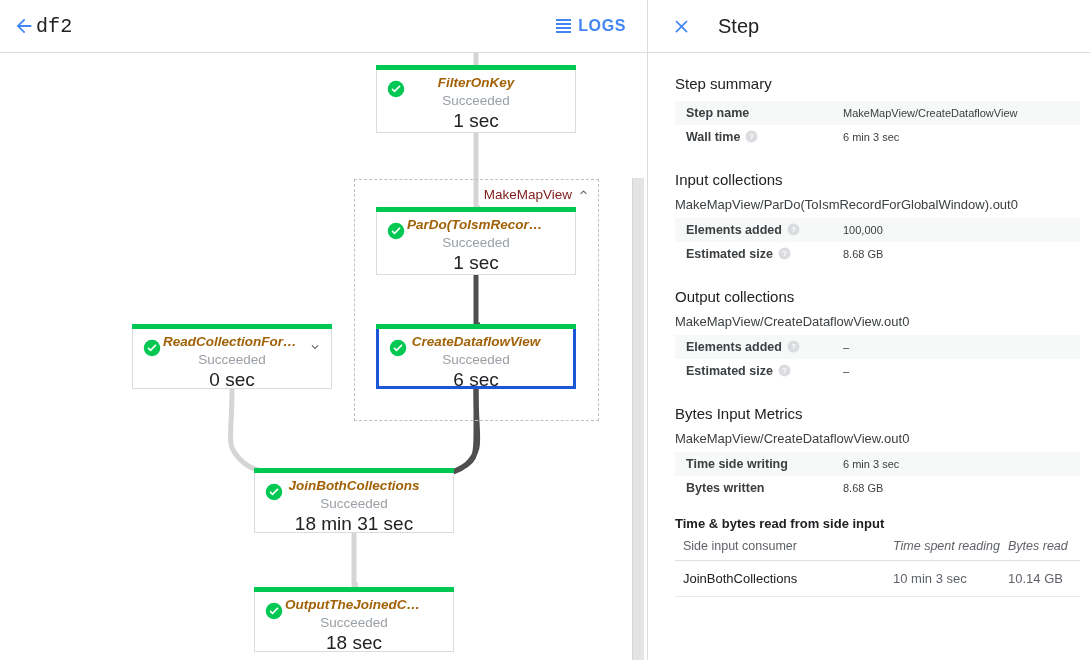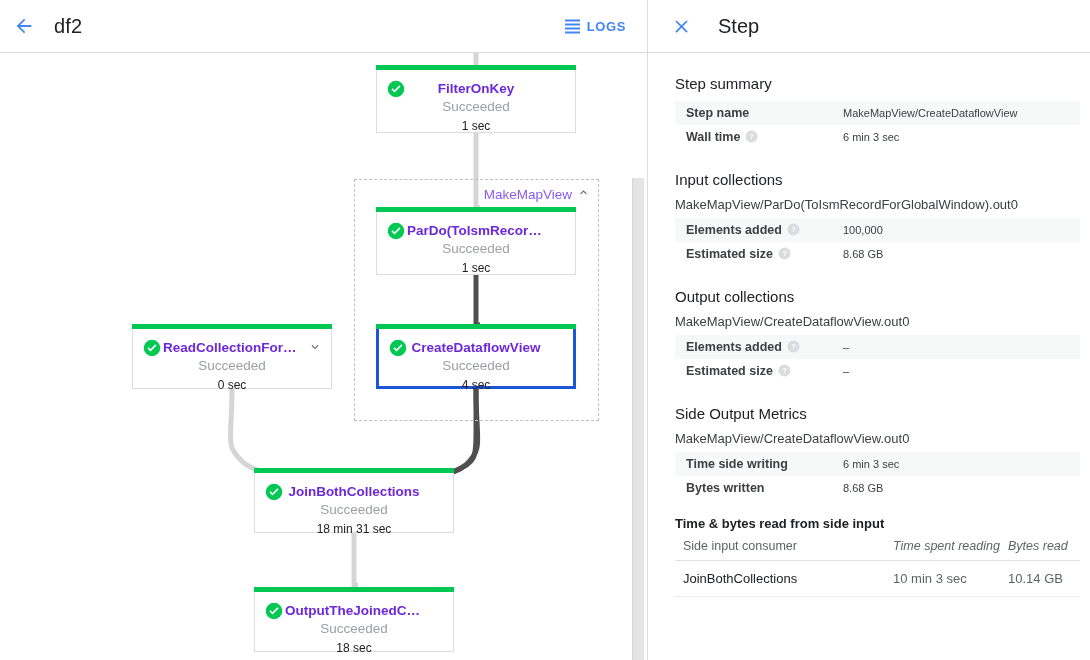--- a/index.html
+++ b/index.html
@@ -24,32 +24,32 @@
     width: 648px; height: 52px;
     background: #fff;
     display: flex; align-items: center;
   }
   #back-btn {
     width: 24px; height: 24px; margin-left: 12px;
     display: flex; align-items: center; justify-content: center;
     cursor: pointer;
   }
   #job-title {
-    margin-left: 18px;
     font-size: 20px; color: #202124;
     letter-spacing: .1px;
+    font-family: Liberation Mono, monospace;
   }
   #logs-btn {
     position: absolute; right: 22px; top: 50%;
     transform: translateY(-50%);
     display: flex; align-items: center; gap: 7px;
     cursor: pointer;
   }
   #logs-label {
-    color: #4285f4; font-size: 13px; font-weight: bold;
+    color: #4285f4; font-size: 16px; font-weight: bold;
     letter-spacing: .6px;
   }
   .hamburger { display: flex; flex-direction: column; gap: 2px; width: 15px; }
   .hamburger i { display: block; height: 2px; background: #4285f4; width: 100%; }
   .hamburger i:nth-child(2) { width: 100%; }
 
   #canvas-divider {
     position: absolute; left: 0; top: 52px;
     width: 648px; height: 1px; background: #dadce0;
   }
@@ -78,48 +78,49 @@
   .node.selected {
     border: 3px solid #1a56d6;
     border-top: none;
   }
   .node.selected .accent { left: -3px; right: -3px; top: -5px; }
   .node .chk {
     position: absolute; left: 10px; top: 10px;
     width: 18px; height: 18px;
   }
   .node .nname {
-    font-size: 13.5px; font-weight: bold; color: #6d28d9;
-    padding-top: 10px; line-height: 17px;
+    font-size: 13.5px; font-weight: bold; color: #a16207;
+    padding-top: 4px; line-height: 17px;
     white-space: nowrap; overflow: hidden; text-overflow: ellipsis;
     margin: 0 30px;
+    font-style: italic;
   }
   .node .nstatus {
     font-size: 13.5px; color: #9aa0a6; line-height: 20px;
   }
   .node .ntime {
-    font-size: 12px; color: #202124; line-height: 19px;
+    font-size: 19px; color: #202124; line-height: 19px;
   }
   .node .chev {
     position: absolute; right: 9px; top: 11px;
     width: 14px; height: 14px; cursor: pointer;
   }
 
   
   #group-makemapview {
     position: absolute;
     border: 1px dashed #bdc1c6;
     background: transparent;
   }
   #group-label-wrap {
     position: absolute; right: 8px; top: 5px;
     display: flex; align-items: center; gap: 5px;
     cursor: pointer;
   }
-  #group-label { font-size: 13.5px; color: #8b5cf6; }
+  #group-label { font-size: 13.5px; color: #7f1d1d; }
 
   
   #left-scroll-track {
     position: absolute; right: 4px; top: 53px;
     width: 13px; height: 607px; background: transparent;
   }
   #left-scroll-thumb {
     position: absolute; right: 4px; top: 178px;
     width: 12px; height: 482px;
     background: #e4e4e4;
@@ -302,21 +303,21 @@
       <div class="node selected" style="left:376px; top:276px; width:200px; height:60px;">
         <div class="accent"></div>
         <span class="chk">
           <svg width="18" height="18" viewBox="0 0 24 24" aria-hidden="true">
             <circle cx="12" cy="12" r="11" fill="#00c853"></circle>
             <path d="M10 16.6l-4-4 1.5-1.5L10 13.6l6.5-6.5L18 8.6z" fill="#fff"></path>
           </svg>
         </span>
         <div class="nname">CreateDataflowView</div>
         <div class="nstatus">Succeeded</div>
-        <div class="ntime">4 sec</div>
+        <div class="ntime">6 sec</div>
       </div>
 
       <div class="node" style="left:132px; top:276px; width:200px; height:60px;">
         <div class="accent"></div>
         <span class="chk">
           <svg width="18" height="18" viewBox="0 0 24 24" aria-hidden="true">
             <circle cx="12" cy="12" r="11" fill="#00c853"></circle>
             <path d="M10 16.6l-4-4 1.5-1.5L10 13.6l6.5-6.5L18 8.6z" fill="#fff"></path>
           </svg>
         </span>
@@ -437,21 +438,21 @@
                     <circle cx="12" cy="12" r="11" fill="#dadce0"></circle>
                     <text x="12" y="17" font-size="14" font-family="Liberation Sans, sans-serif" fill="#fff" text-anchor="middle">?</text>
                   </svg></span></td>
           <td class="v">–</td>
         </tr>
       </tbody>
         </table>
 
       <div class="gap"></div>
 
-      <div class="sec-title">Side Output Metrics</div>
+      <div class="sec-title">Bytes Input Metrics</div>
       <div class="coll-name">MakeMapView/CreateDataflowView.out0</div>
       <table class="kv-table">
         <tbody>
             <tr class="shaded">
           <td class="k">Time side writing</td>
           <td class="v">6 min 3 sec</td>
         </tr>
         <tr>
           <td class="k">Bytes written</td>
           <td class="v">8.68 GB</td>

